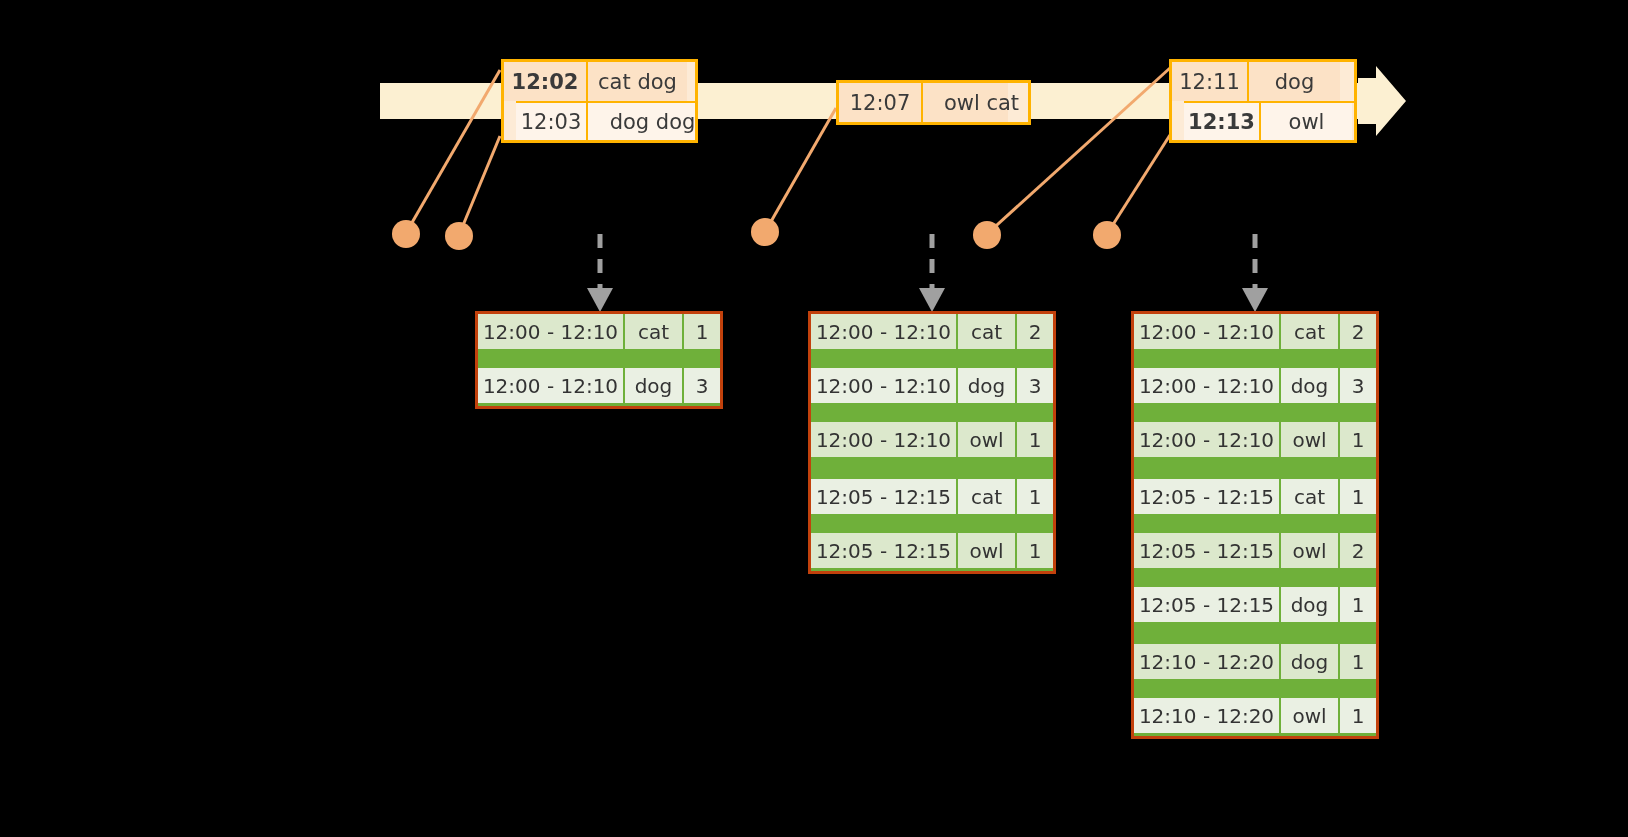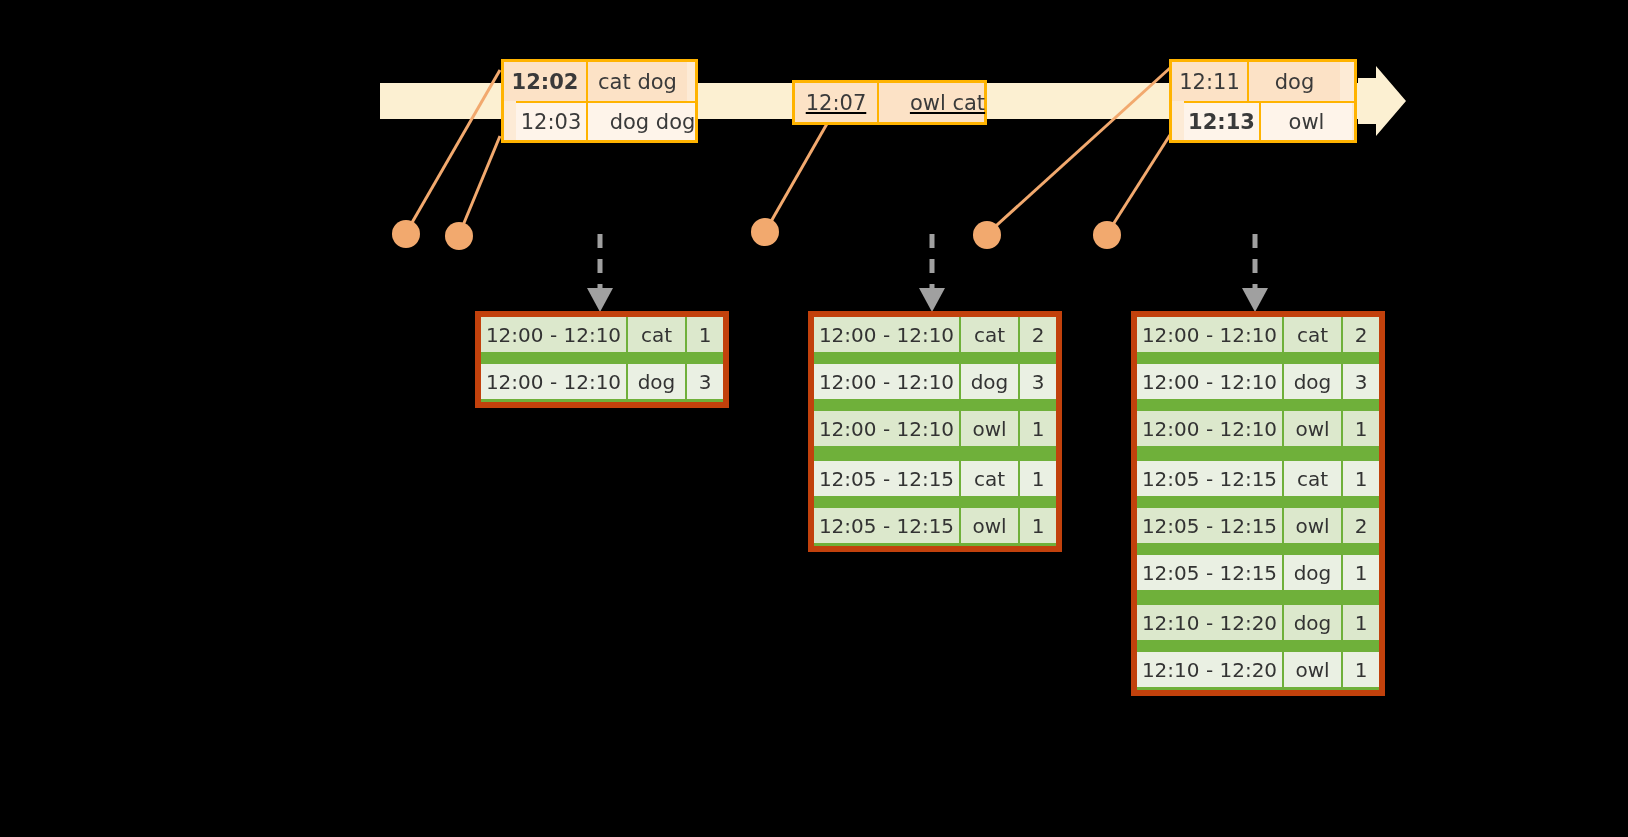--- a/index.html
+++ b/index.html
@@ -71,26 +71,26 @@
     box-sizing: border-box;
     white-space: nowrap;
   }
   .ev-time {
     border-right: 2px solid #FFB300;
   }
 
   
   .result-table {
     position: absolute;
-    border: 6px solid #c2410c;
+    border: 3px solid #c2410c;
     background: #6FB03A;
     box-sizing: border-box;
     display: flex;
     flex-direction: column;
-    gap: 12px;
+    gap: 19px;
     padding: 0;
   }
   .res-row {
     display: flex;
     height: 35px;
     gap: 2px;
   }
   .res-row.group-end {
     margin-bottom: 3px;
   }
@@ -156,24 +156,24 @@
     <div class="event-row">
       <div class="ev-time" style="width:84px;font-weight:bold;">12:02</div>
       <div class="ev-words" style="width:99px;">cat dog</div>
     </div>
     <div class="event-row alt">
       <div class="ev-time" style="width:84px;">12:03</div>
       <div class="ev-words" style="width:107px;padding-left:22px;">dog dog</div>
     </div>
   </div>
 
-  <div class="event-box" style="left:792px; top:80px; width:195px;text-decoration:underline;">
+  <div class="event-box" style="left:836px; top:80px; width:195px;">
     <div class="event-row">
       <div class="ev-time" style="width:84px;">12:07</div>
-      <div class="ev-words" style="width:105px;padding-left:32px;">owl cat</div>
+      <div class="ev-words" style="width:85px;padding-left:32px;">owl cat</div>
     </div>
   </div>
 
   <div class="event-box" style="left:1169px; top:59px; width:188px;">
     <div class="event-row">
       <div class="ev-time" style="width:77px;">12:11</div>
       <div class="ev-words" style="width:91px;">dog</div>
     </div>
     <div class="event-row alt">
       <div class="ev-time" style="width:77px;font-weight:bold;">12:13</div>

